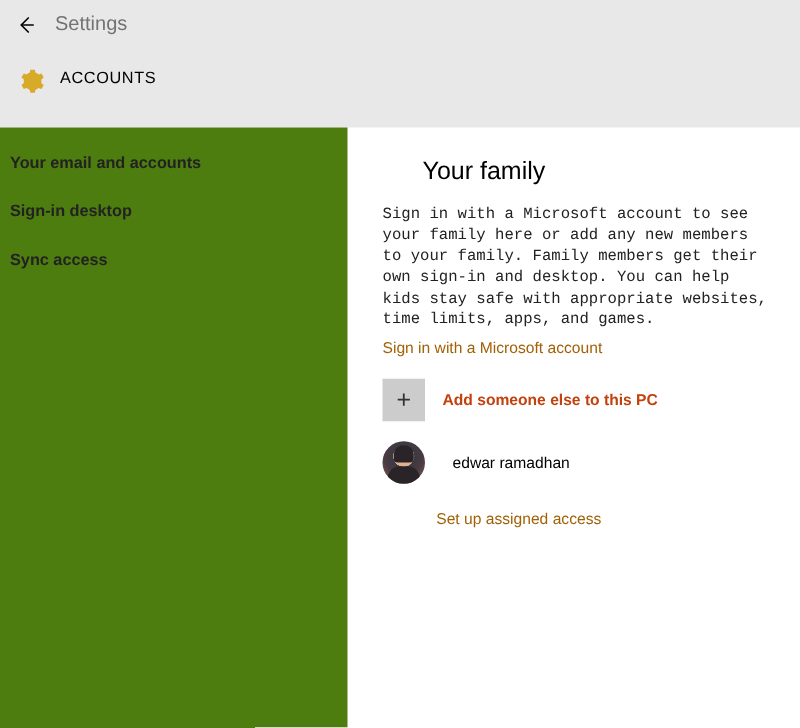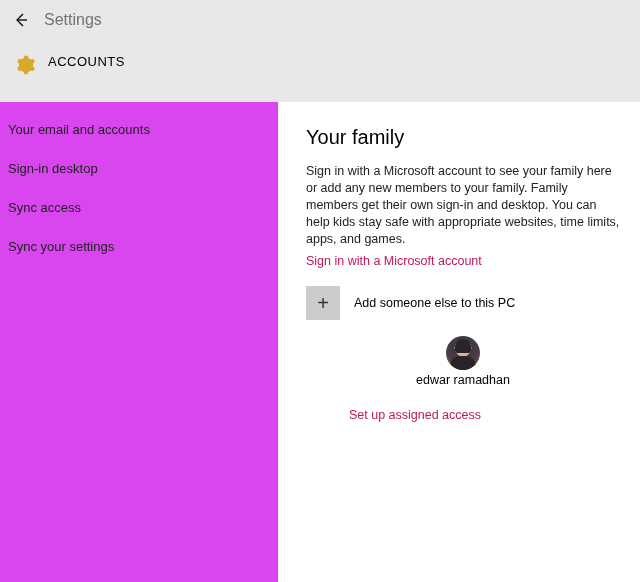--- a/index.html
+++ b/index.html
@@ -54,22 +54,23 @@
       letter-spacing: 0.5px;
       font-weight: 400;
       color: #000;
     }
     .body-wrap {
       display: flex;
       height: calc(582px - 102px);
     }
     .sidebar {
       width: 278px;
-      background: #d946ef;
+      background: #4d7c0f;
       padding-top: 8px;
+      font-weight: bold;
     }
     .sidebar-item {
       padding: 12px 12px 12px 8px;
       font-size: 13px;
       color: #222;
       cursor: pointer;
     }
     .sidebar-item.active {
       background: #d8c77e;
     }
@@ -77,30 +78,32 @@
       flex: 1;
       padding: 20px 20px 20px 28px;
       overflow-y: auto;
     }
     .section-heading {
       font-size: 20px;
       font-weight: 400;
       color: #000;
       margin-bottom: 14px;
       margin-top: 4px;
+      margin-left: 32px;
     }
     .section-desc {
       font-size: 12.5px;
       color: #222;
       line-height: 1.35;
       margin-bottom: 6px;
+      font-family: Liberation Mono, monospace;
     }
     .link {
       font-size: 12.5px;
-      color: #be185d;
+      color: #a16207;
       cursor: pointer;
       display: inline-block;
     }
     .section-heading.second {
       margin-top: 36px;
     }
     .add-row {
       display: flex;
       align-items: center;
       gap: 14px;
@@ -113,29 +116,29 @@
       background: #ccc;
       display: flex;
       align-items: center;
       justify-content: center;
       font-size: 20px;
       font-weight: 300;
       color: #333;
     }
     .add-label {
       font-size: 12.5px;
-      color: #000000;
+      color: #c2410c;
+      font-weight: bold;
     }
     .user-row {
       display: flex;
       align-items: center;
-      gap: 3px;
+      gap: 22px;
       margin-top: 16px;
       cursor: pointer;
-      flex-direction: column;
     }
     .avatar {
       width: 34px;
       height: 34px;
       border-radius: 50%;
       background: radial-gradient(circle at 50% 35%, #e0b090 0%, #e0b090 30%, #3a3a42 31%, #4a3a42 55%, #8a6a55 100%);
       position: relative;
       overflow: hidden;
     }
     .avatar::before {
@@ -188,21 +191,20 @@
     </div>
     <div class="page-title">ACCOUNTS</div>
   </div>
 </div>
 
 <div class="body-wrap">
   <div class="sidebar">
     <div class="sidebar-item"><span>Your email and accounts</span></div>
     <div class="sidebar-item"><span>Sign-in desktop</span></div>
     <div class="sidebar-item"><span>Sync access</span></div>
-    <div class="sidebar-item"><span>Sync your settings</span></div>
   </div>
 
   <div class="main">
     <h2 class="section-heading">Your family</h2>
     <p class="section-desc">Sign in with a Microsoft account to see your family here or add any new members to your family. Family members get their own sign-in and desktop. You can help kids stay safe with appropriate websites, time limits, apps, and games.</p>
     <span class="link">Sign in with a Microsoft account</span>
 
 
     <div class="add-row">
       <div class="plus-box">+</div>

